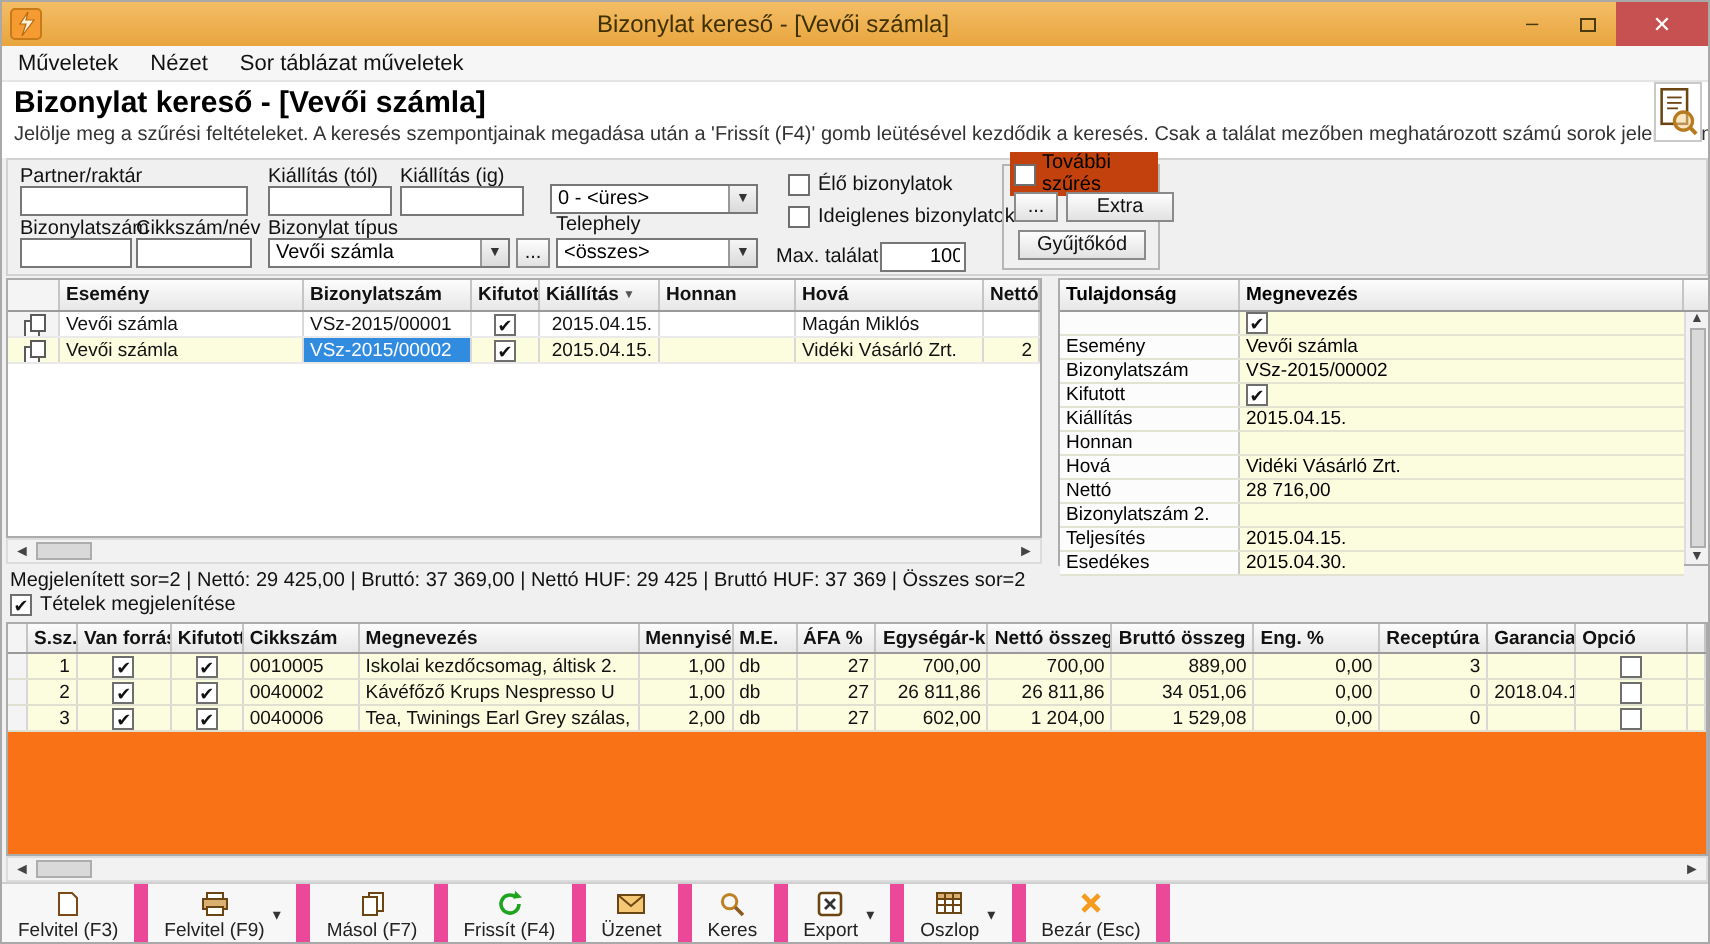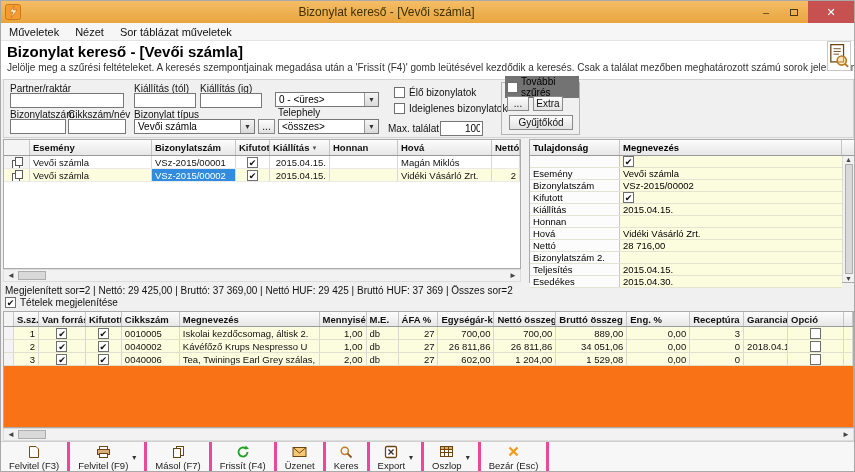--- a/index.html
+++ b/index.html
@@ -30,21 +30,21 @@
   .flbl{position:absolute;font-size:10px;color:#111;white-space:nowrap;}
   .tin{position:absolute;height:15px;border:1px solid #777;background:#fff;font-size:10px;padding:0 2px;}
   .tin.rt{text-align:right;padding-left:24px;}
   .combo{position:absolute;height:15px;border:1px solid #777;background:#fff;display:flex;}
   .combo .val{flex:1;font-size:10px;line-height:13px;padding:0 3px;white-space:nowrap;overflow:hidden;}
   .combo .drop{width:14px;background:linear-gradient(#F5F5F5,#DADADA);border-left:1px solid #999;font-size:7px;color:#333;display:flex;align-items:center;justify-content:center;}
   .cbrow{position:absolute;display:flex;align-items:center;gap:4px;font-size:10px;color:#111;white-space:nowrap;}
   .cb{width:11px;height:11px;border:1px solid #6E6E6E;background:#fff;font-size:9px;line-height:10px;text-align:center;color:#111;display:inline-block;flex:0 0 auto;}
   .pbtn{position:absolute;border:1px solid #8A8A8A;background:linear-gradient(#FDFDFD,#E2E2E2);font-size:10px;color:#111;display:flex;align-items:center;justify-content:center;}
   .group{position:absolute;left:497px;top:2px;width:79px;height:53px;border:1px solid #B5B5B5;}
-  .legend{position:absolute;left:3px;top:-7px;background:#737373;padding:0 2px;display:flex;align-items:center;gap:3px;font-size:10px;}
+  .legend{position:absolute;left:3px;top:-7px;background:#c2410c;padding:0 2px;display:flex;align-items:center;gap:3px;font-size:10px;}
   
   .th,.td{border-right:1px solid #D8D8D8;padding:0 3px;white-space:nowrap;overflow:hidden;display:flex;align-items:center;font-size:9.5px;color:#111;}
   .thead{display:flex;height:16px;background:linear-gradient(#FCFCFC,#E7E7E7);border-bottom:1px solid #9A9A9A;}
   .thead .th{font-weight:bold;border-right:1px solid #C5C5C5;}
   .trow{display:flex;height:13px;border-bottom:1px solid #EAEAEA;background:#fff;}
   .trow.sel .td{background:var(--row-highlight);}
   .td.selcell{background:var(--selection-blue)!important;color:#fff;}
   .rt{justify-content:flex-end;}
   .ctr{justify-content:center;}
   .c0{width:26px;background:#F4F4F4;justify-content:center;}
@@ -73,21 +73,21 @@
   .vthumb{flex:1;width:8px;margin:1px 0;background:#D9D9D9;border:1px solid #ADADAD;}
   
   .statusline{position:absolute;left:4px;top:284px;font-size:10px;color:#111;white-space:nowrap;}
   .tetelekrow{position:absolute;left:4px;top:296px;}
   .items-table{position:absolute;left:2px;top:310px;width:851px;height:117px;background:#f97316;border:1px solid #ABABAB;overflow:hidden;}
   .items-table .thead{height:15px;}
   .items-table .trow{background:var(--row-highlight);border-bottom:1px solid #E0E0D0;}
   .items-table .c0{width:10px;padding:0;}
   
   .toolbar{position:absolute;left:0;top:440px;right:0;height:32px;background:#F7F7F7;border-top:1px solid #CFCFCF;display:flex;align-items:stretch;}
-  .tb{display:flex;align-items:center;border-right:3px solid #ec4899;padding:0 8px;}
+  .tb{display:flex;align-items:center;border-right:7px solid #ec4899;padding:0 8px;}
   .tbcol{display:flex;flex-direction:column;align-items:center;justify-content:center;gap:1px;}
   .tbi{height:14px;display:flex;align-items:center;}
   .tbl{font-size:9.5px;color:#222;white-space:nowrap;}
   .tbdrop{font-size:8px;color:#333;padding-left:4px;}
 </style>
 </head>
 <body>
 
 <div class="win">
 
@@ -167,21 +167,21 @@
     </span>
     <span class="flbl" style="left:384px;top:43px">Max. találat</span>
     <input class="tin rt" style="left: 436px; top: 41px; width: 43px;" value="100">
 
     <div class="group">
       <span class="legend">
         <span class="cb"></span>
         <span>További szűrés</span>
       </span>
       <span class="pbtn" style="left:5px;top:13px;width:22px;height:15px">...</span>
-      <span class="pbtn" style="left:31px;top:13px;width:30px;height:15px">Extra</span>
+      <span class="pbtn" style="left:31px;top:13px;width:54px;height:15px">Extra</span>
       <span class="pbtn" style="left:7px;top:32px;width:64px;height:15px">Gyűjtőkód</span>
     </div>
   </div>
 
   <div class="main-table" id="main-table">
       <div class="thead">
         <div class="th c0"></div>
         <div class="th" style="width: 122px;">Esemény</div>
         <div class="th" style="width: 84px;">Bizonylatszám</div>
         <div class="th" style="width: 34px;">Kifutott</div>

